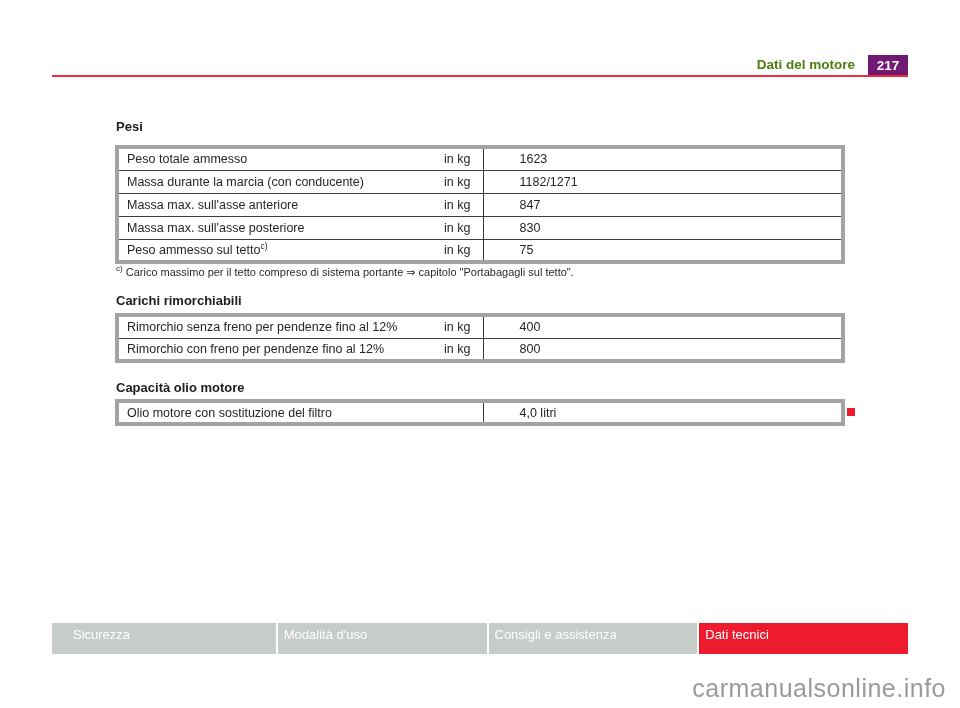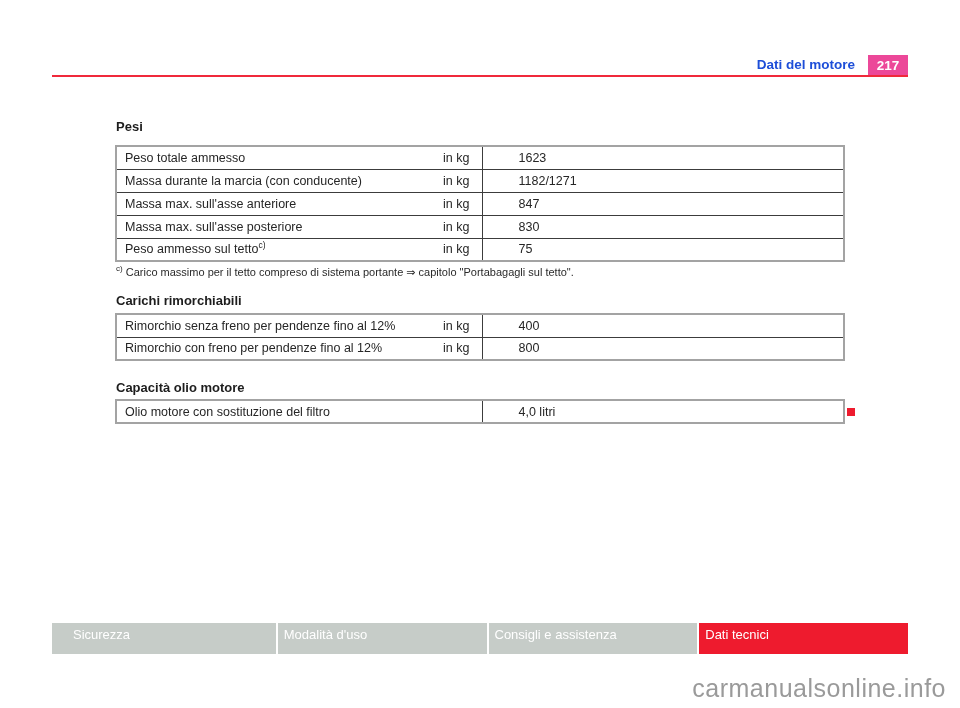--- a/index.html
+++ b/index.html
@@ -12,29 +12,29 @@
     overflow: hidden;
   }
 
   
   .header-title {
     position: absolute;
     top: 57px;
     right: 105px;
     font-size: 13.5px;
     font-weight: bold;
-    color: #1d4ed8;
+    color: #4d7c0f;
   }
   .page-badge {
     position: absolute;
     top: 55px;
     left: 868px;
     width: 40px;
     height: 21px;
-    background: #ec4899;
+    background: #701a75;
     color: #ffffff;
     font-size: 13.5px;
     font-weight: bold;
     display: flex;
     align-items: center;
     justify-content: center;
   }
   .header-rule {
     position: absolute;
     top: 75px;
@@ -66,21 +66,21 @@
   #table-carichi { top: 313px; }
   #table-olio    { top: 399px; }
 
   .spec-table td {
     border: 1px solid #3c3c3c;
     height: 23px;
     font-size: 12.5px;
     color: #262626;
     vertical-align: middle;
   }
-  .spec-table { border: 2px solid #a3a3a3; }
+  .spec-table { border: 4px solid #a3a3a3; }
   td.cell-label { width: 366px; }
   td.cell-label .label-wrap {
     display: flex;
     justify-content: space-between;
     align-items: baseline;
     padding: 0 12px 0 8px;
   }
   td.cell-label .unit { white-space: nowrap; }
   td.cell-value { padding-left: 36px; }
   sup.fn-ref { font-size: 8.5px; vertical-align: super; line-height: 0; }

